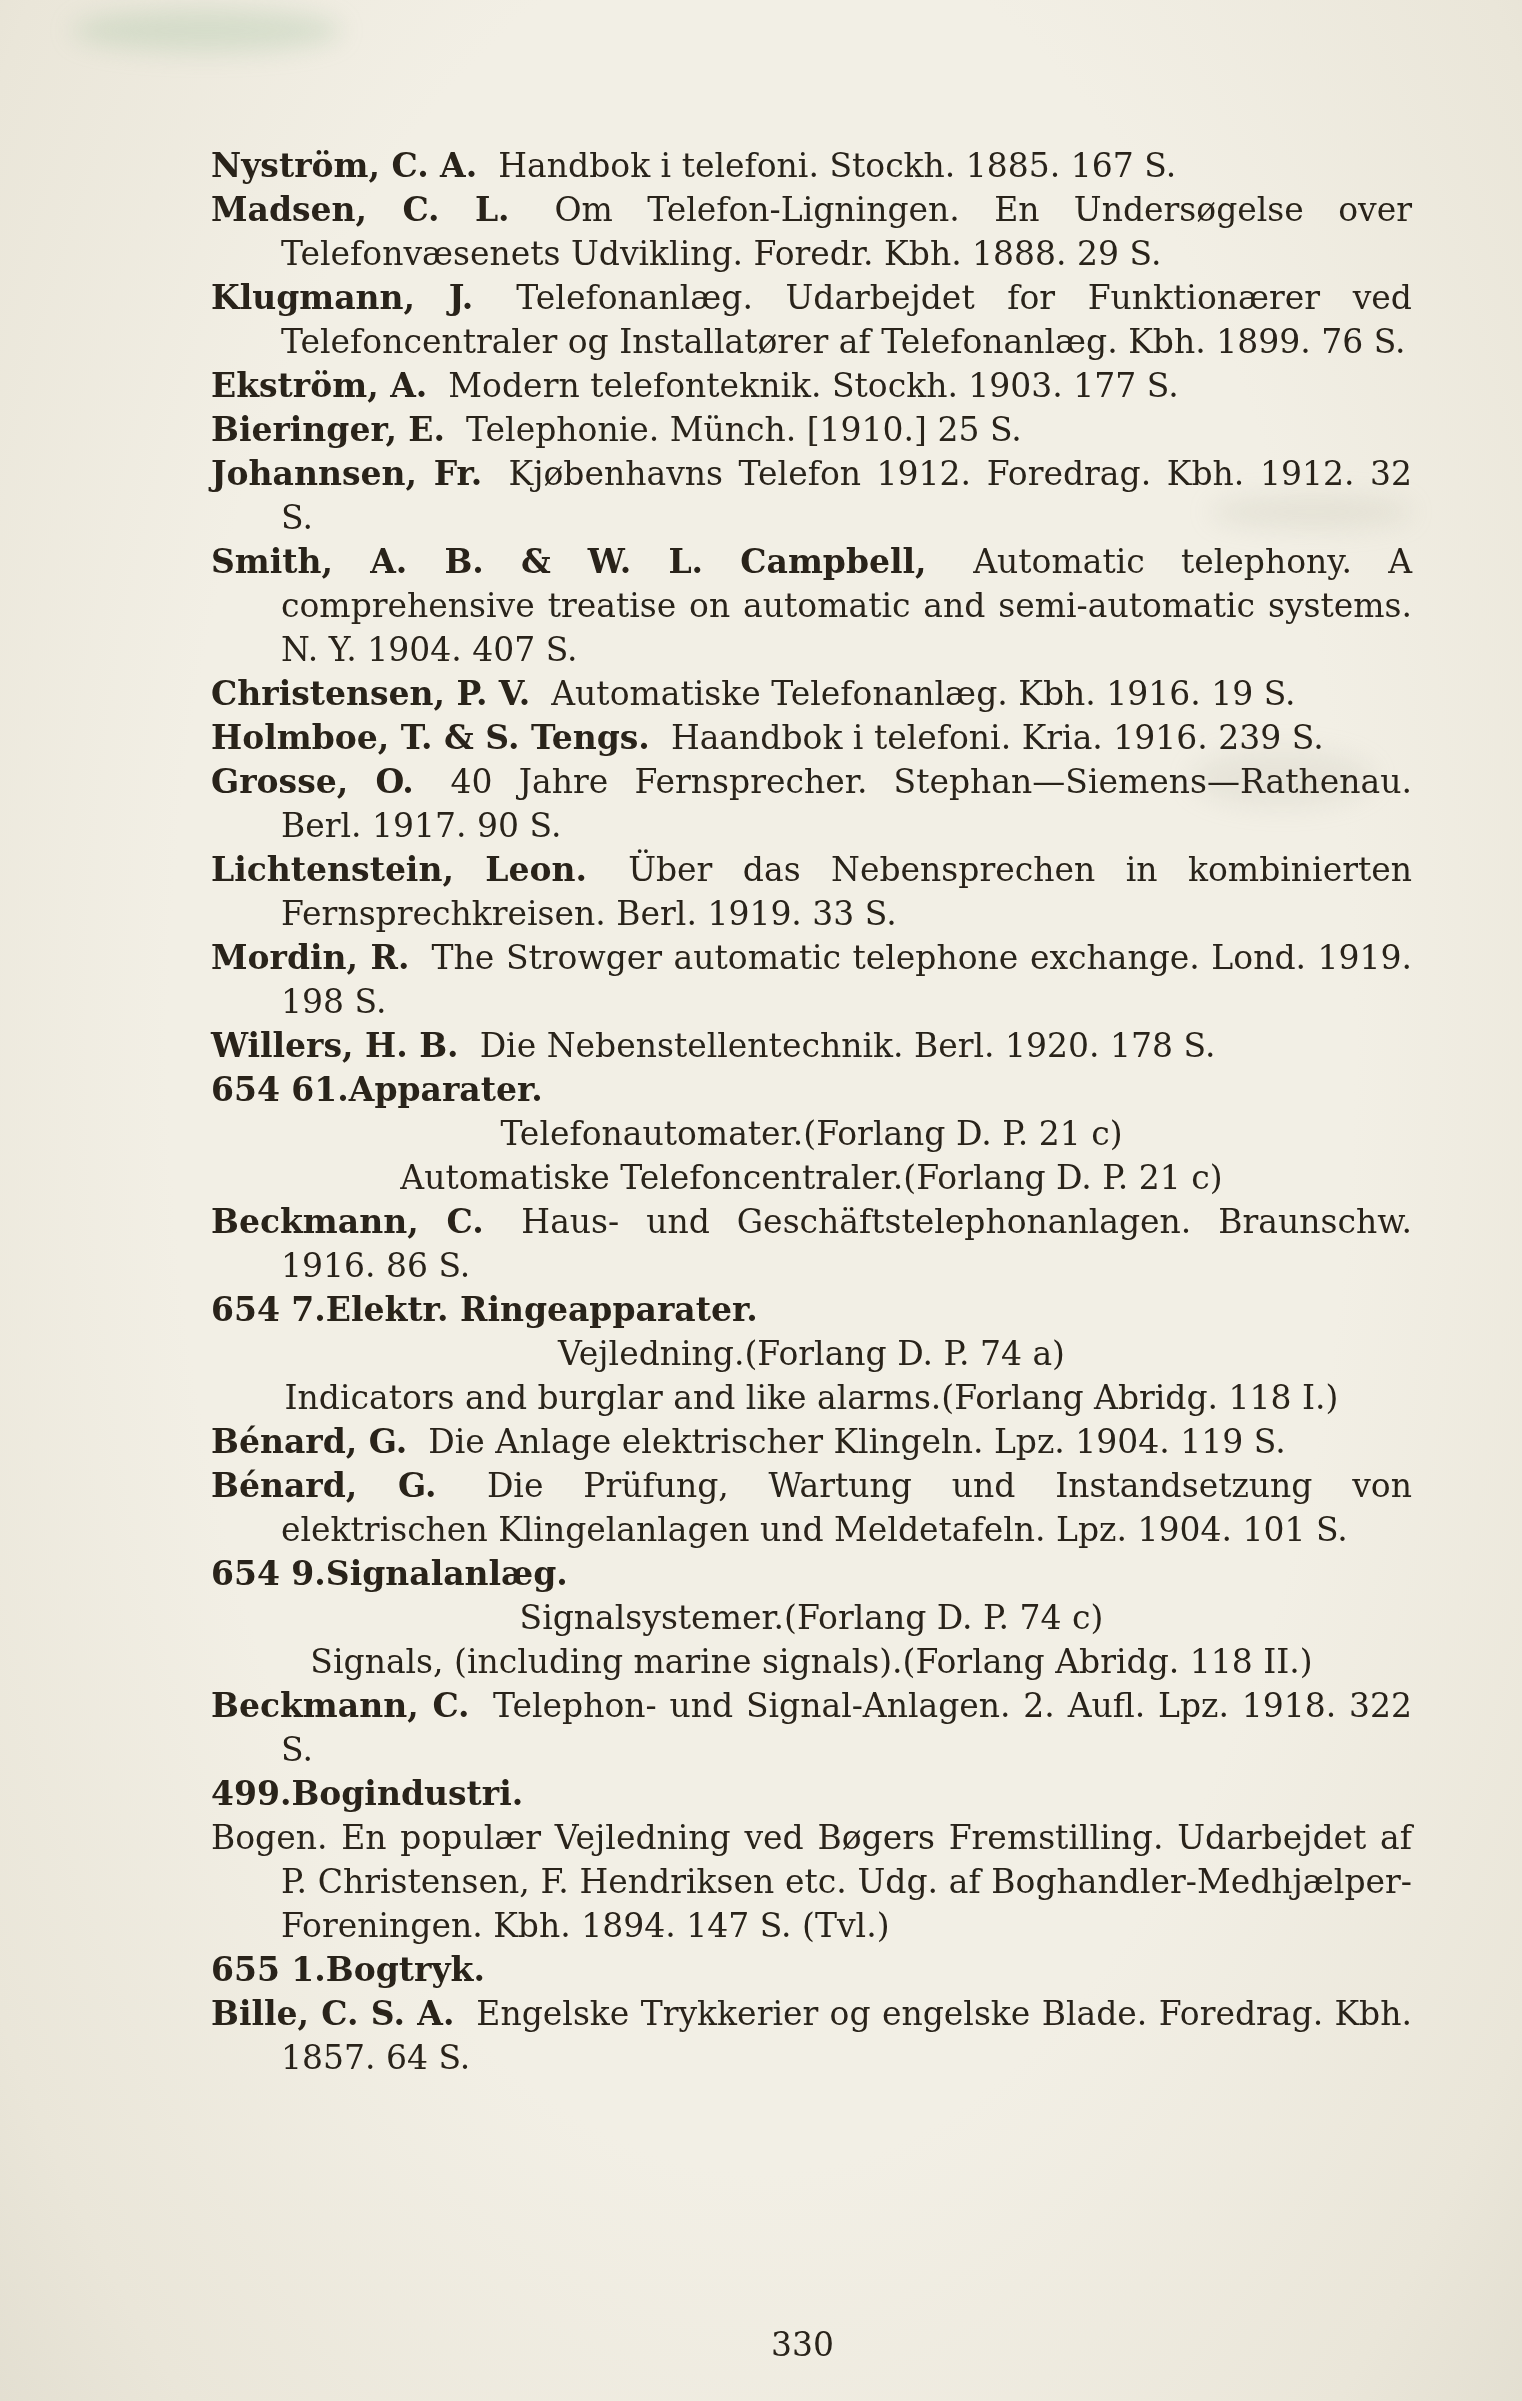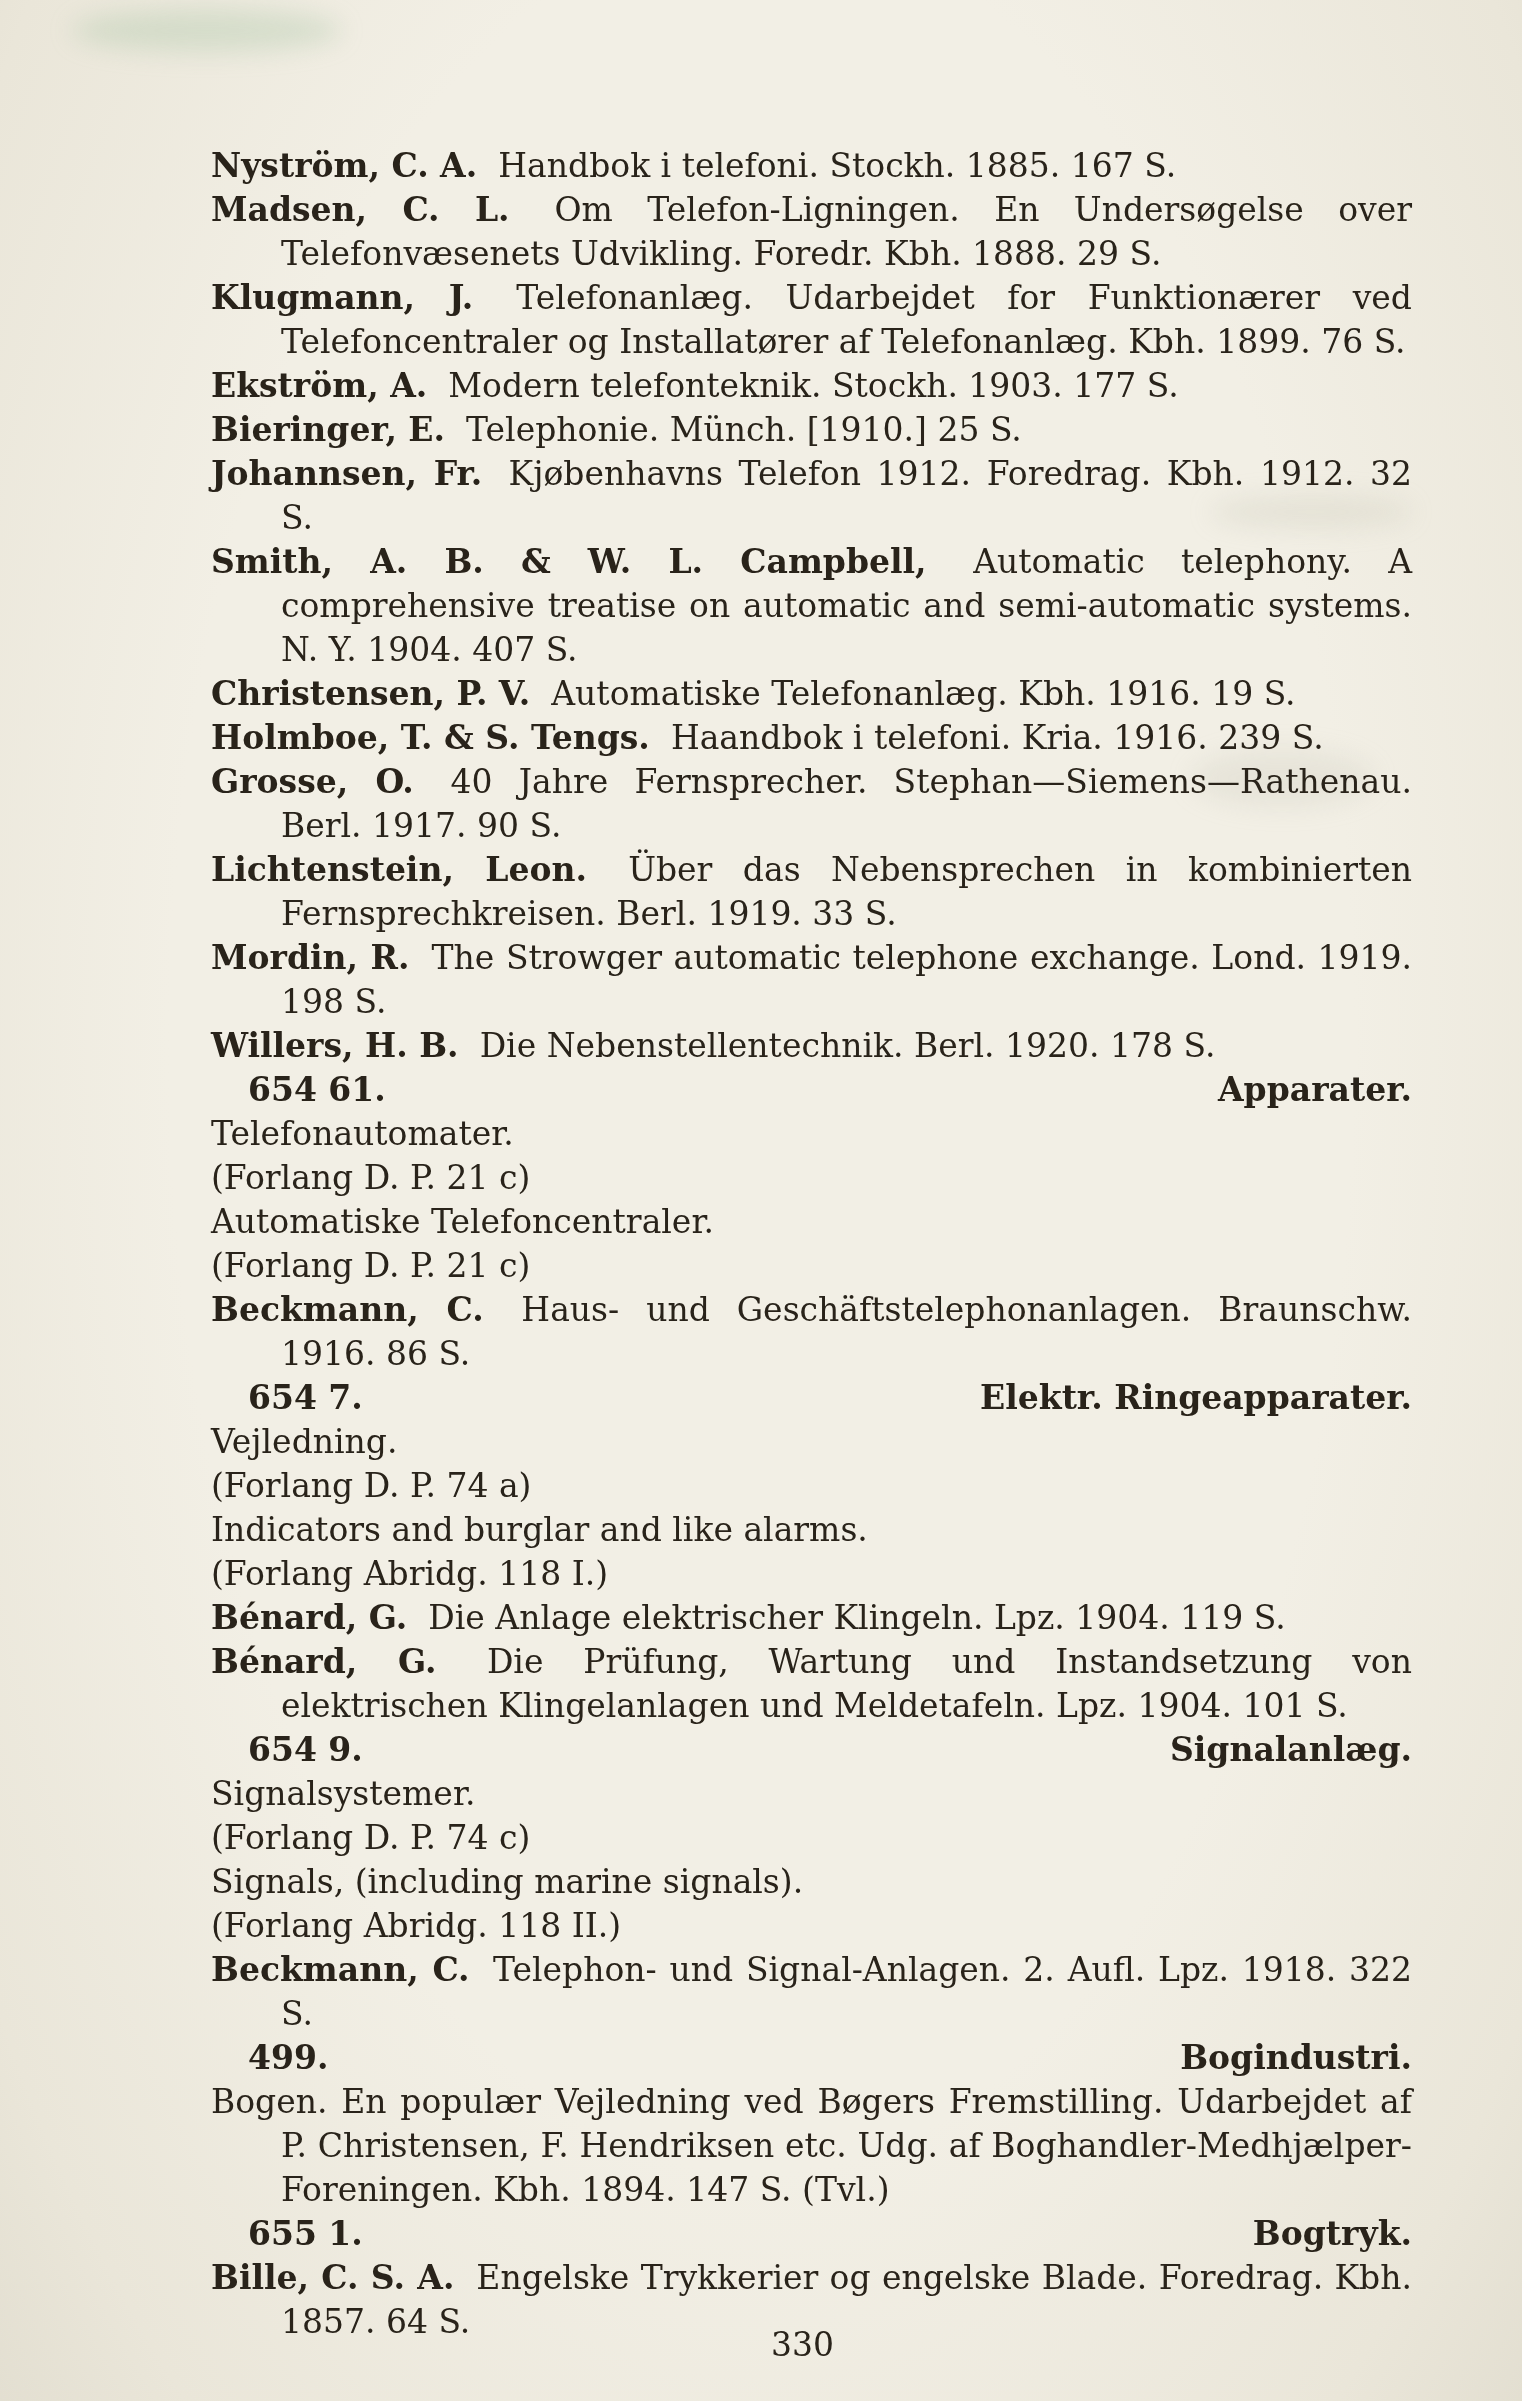--- a/index.html
+++ b/index.html
@@ -33,28 +33,25 @@
   }
   .line { margin: 0; }
   .entry {
     text-align: justify;
     padding-left: 70px;
     text-indent: -70px;
   }
   .author { font-weight: bold; margin-right: 10.6px; }
   .section {
     display: flex;
-    justify-content: space-between;
     font-weight: bold;
-    margin-left: 37px;
   }
   .ref {
     display: flex;
     justify-content: center;
-    flex-direction: column;
   }
   .page-number {
     position: absolute;
     left: 202px; top: 2325px;
     width: 1201px;
     text-align: center;
     font-size: 33px;
   }
 </style>
 </head>

